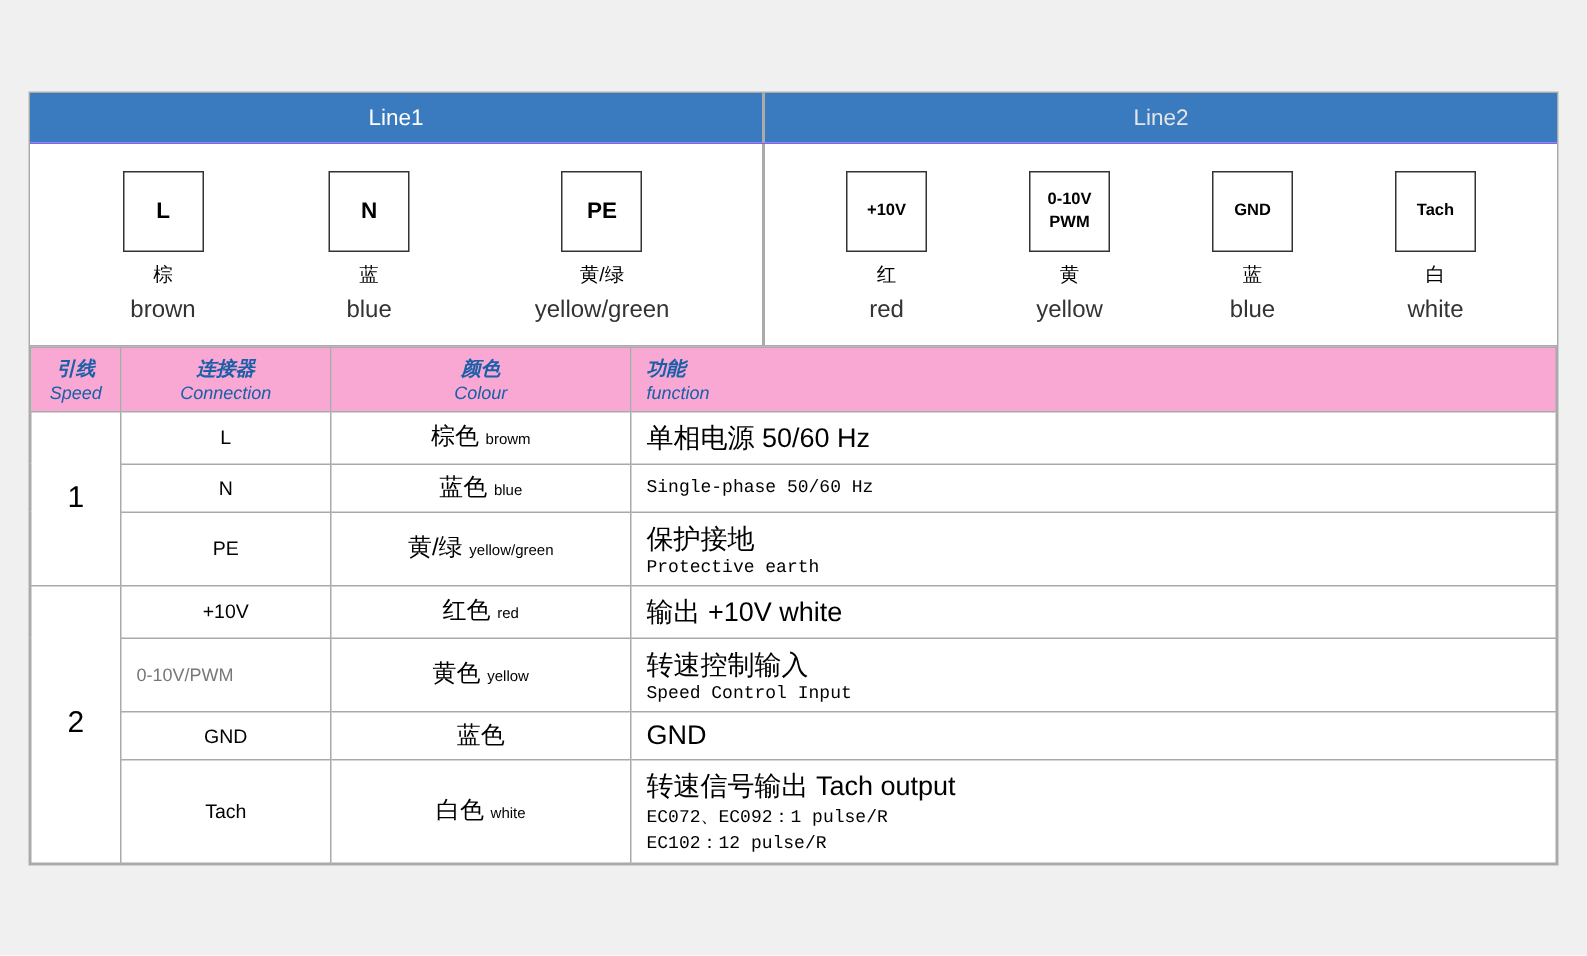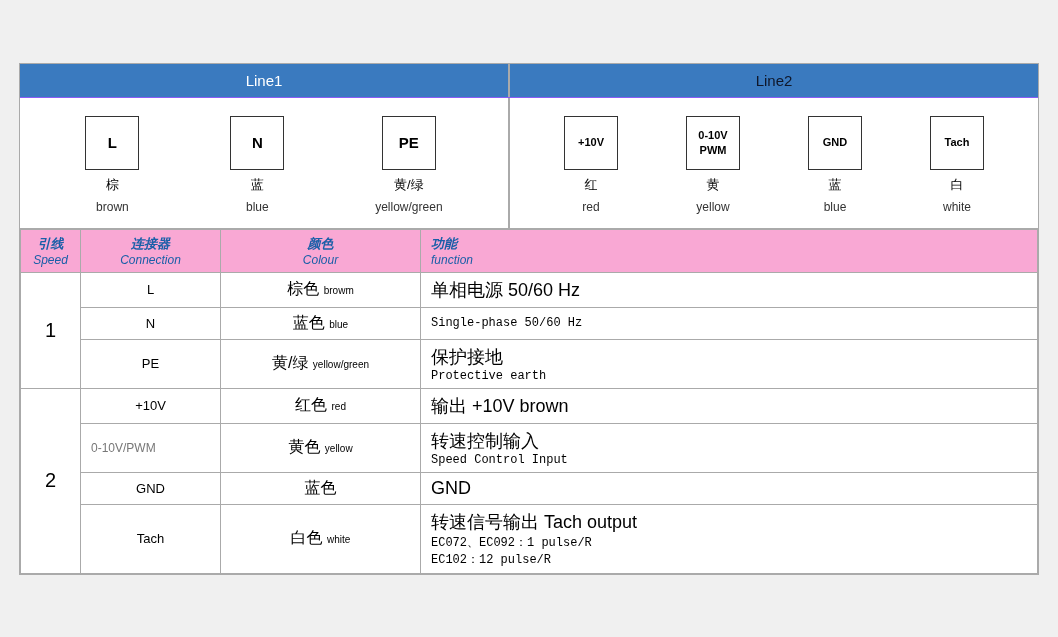--- a/index.html
+++ b/index.html
@@ -28,21 +28,21 @@
       background: #3a7abf;
       color: #fff;
       text-align: center;
       padding: 8px 0;
       font-size: 15px;
       flex: 0 0 490px;
       border-right: 2px solid #aaa;
     }
     .header-line2 {
       background: #3a7abf;
-      color: #0f172a;
+      color: #e5e5e5;
       text-align: center;
       padding: 8px 12px;
       font-size: 15px;
       flex: 1;
     }
 
     
     .diagram-row {
       display: flex;
       border-bottom: 1px solid #aaa;
@@ -82,21 +82,21 @@
     .connector-box.small-text {
       font-size: 11px;
       text-align: center;
       line-height: 1.3;
     }
     .connector-label-cn {
       font-size: 13px;
       text-align: center;
     }
     .connector-label-en {
-      font-size: 12px;
+      font-size: 16px;
       color: #333;
       text-align: center;
     }
 
     
     .table-section {
       width: 100%;
       border-collapse: collapse;
     }
     .table-section td, .table-section th {
@@ -247,21 +247,21 @@
             <td class="col-function" style="font-size: 13px;">
               <div class="function-text-cn">保护接地</div>
               <div class="function-text-en">Protective earth</div>
             </td>
           </tr>
           <tr>
             <td rowspan="4" class="col-line line-number">2</td>
             <td class="col-connection" style="text-align: center; font-size: 13px;">+10V</td>
             <td class="col-colour" style="text-align: center;">红色 <span style="font-size:10px">red</span></td>
             <td class="col-function" style="font-size: 13px;">
-              <div class="function-text-cn">输出 +10V brown</div>
+              <div class="function-text-cn">输出 +10V white</div>
             </td>
           </tr>
           <tr>
             <td class="col-connection" style="text-align: left; font-size: 12px; color: rgb(119, 119, 119);">0-10V/PWM</td>
             <td class="col-colour" style="text-align: center; margin-left: 36px;">黄色 <span style="font-size:10px">yellow</span></td>
             <td class="col-function" style="font-size: 13px;">
               <div class="function-text-cn">转速控制输入</div>
               <div class="function-text-en">Speed Control Input</div>
             </td>
           </tr>

